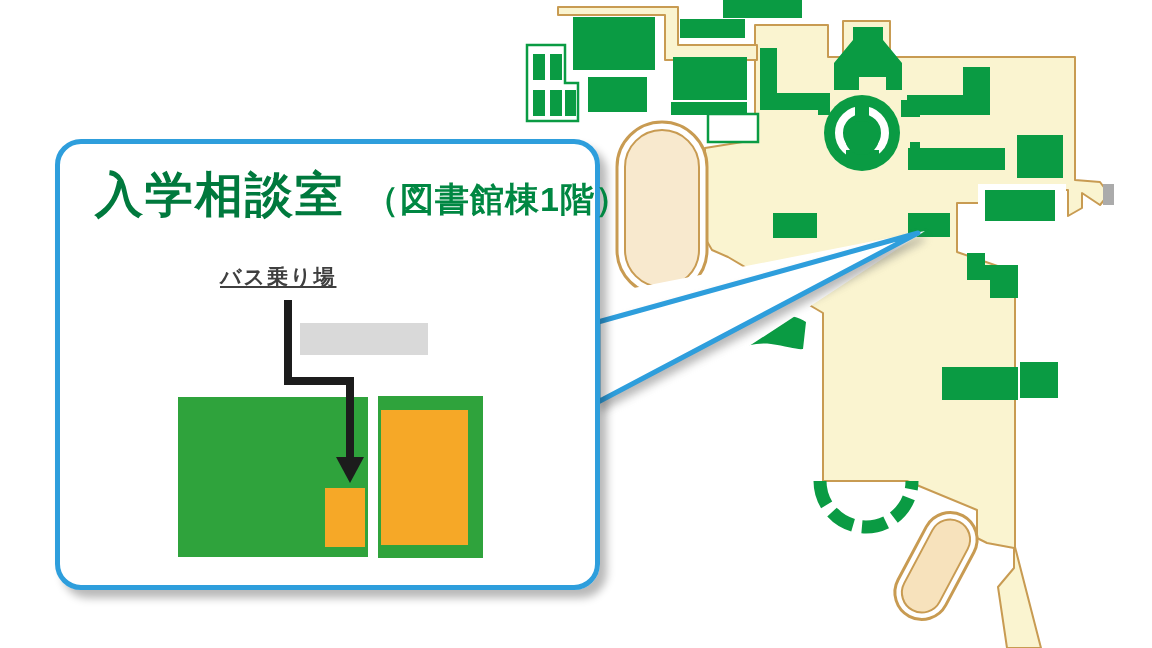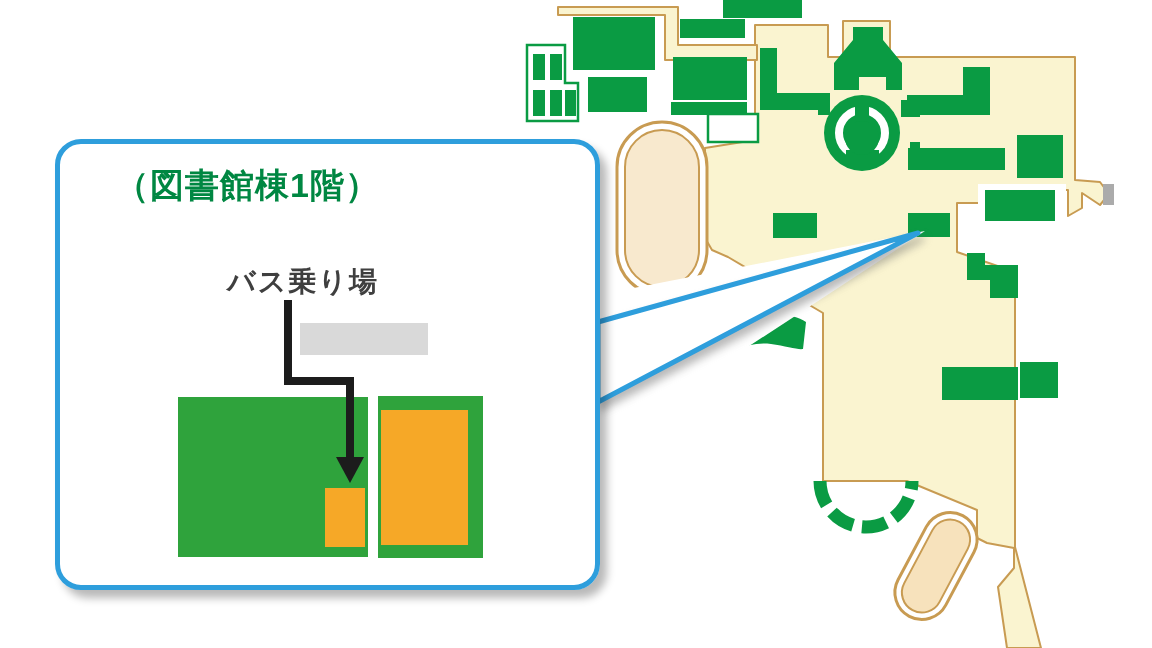--- a/index.html
+++ b/index.html
@@ -23,22 +23,22 @@
 
   
   #callout{position:absolute;left:55px;top:139px;width:545px;height:451px;background:#ffffff;
            border-radius:26px;box-shadow:7px 8px 9px rgba(0,0,0,.28);}
   #callout::before{content:'';position:absolute;inset:0;border:5px solid var(--accent-blue);
            border-radius:26px;pointer-events:none;}
   #callout-title-row{position:absolute;left:40px;top:24px;display:flex;align-items:baseline;
            white-space:nowrap;}
   #callout-title{font-size:48px;font-weight:bold;color:var(--title-green);letter-spacing:2px;}
   #callout-subtitle{font-size:34px;font-weight:600;color:var(--subtitle-green);margin-left:20px;letter-spacing:1px;}
-  #bus-label{position:absolute;left:172px;top:124px;font-size:28px;font-weight:bold;
-           color:var(--label-gray);letter-spacing:2px;white-space:nowrap;}
+  #bus-label{position:absolute;left:165px;top:124px;font-size:21px;font-weight:bold;
+           color:var(--label-gray);letter-spacing:2px;white-space:nowrap;text-decoration:underline;}
   #minimap{position:absolute;left:0;top:0;}
   .mini-green{fill:var(--mini-green);}
   .mini-orange{fill:var(--highlight-orange);}
   .mini-road{fill:var(--road-gray);}
   .mini-arrow{fill:none;stroke:var(--arrow-black);stroke-width:8;}
   .mini-arrow-head{fill:var(--arrow-black);}
 </style>
 </head>
 <body>
 
@@ -119,20 +119,21 @@
     <rect class="gray-marker" x="1103" y="184" width="11" height="21"></rect>
 
     <rect class="bldg" x="908" y="213" width="42" height="24"></rect>
 
     <polygon class="white-fill" points="598,295 925,231 598,445"></polygon>
     <polygon class="pointer" points="598,322 918,233 598,402"></polygon>
   </svg>
 
   <div id="callout">
     <div id="callout-title-row">
+      <span id="callout-title">入学相談室</span>
       <span id="callout-subtitle">（図書館棟1階）</span>
     </div>
     <div id="bus-label">バス乗り場</div>
 
     <svg id="minimap" width="545" height="451" viewBox="0 0 545 451">
       <rect class="mini-road" x="245" y="184" width="128" height="32"></rect>
       <rect class="mini-green" x="123" y="258" width="190" height="160"></rect>
       <rect class="mini-green" x="323" y="257" width="105" height="162"></rect>
       <rect class="mini-orange" x="326" y="271" width="87" height="135"></rect>
       <rect class="mini-orange" x="270" y="349" width="40" height="59"></rect>

